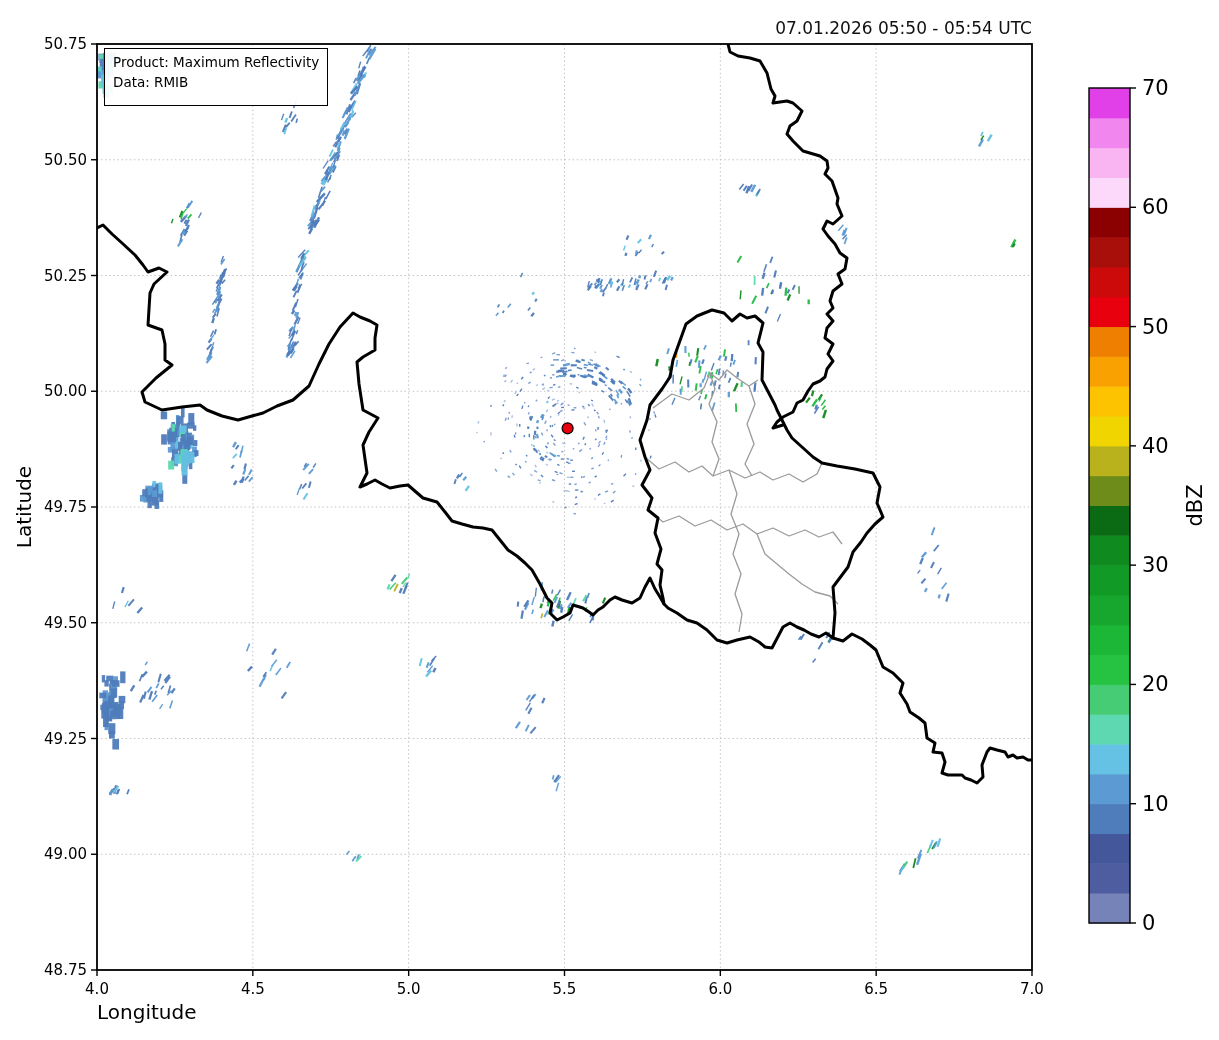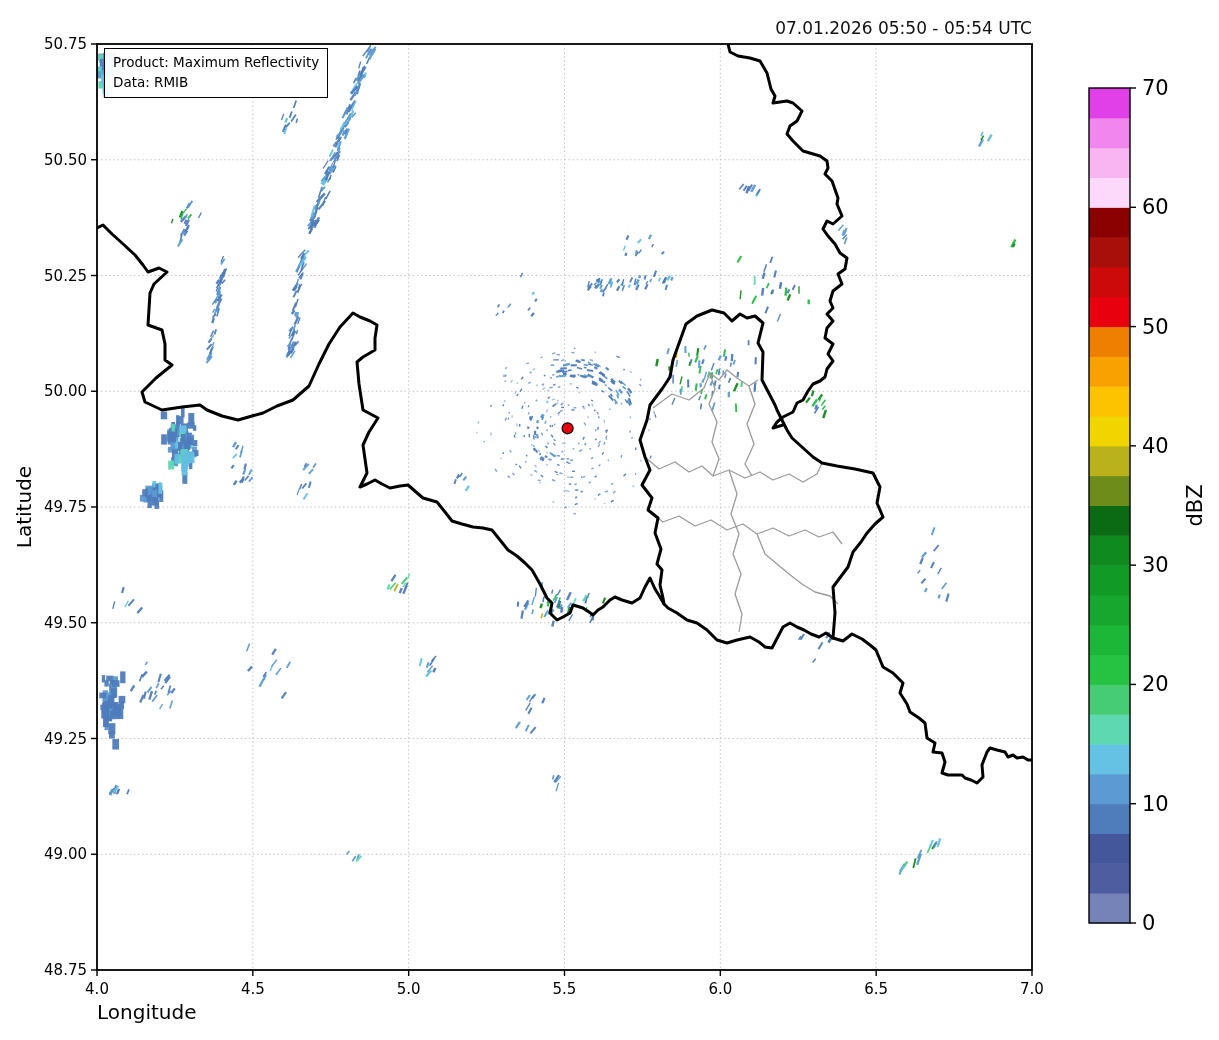--- a/index.html
+++ b/index.html
@@ -1,21 +1,21 @@
 <!DOCTYPE html>
 <html><head>
 <meta charset="utf-8">
 <style>
   html,body{margin:0;padding:0;background:#fff;}
   body{font-family:"DejaVu Sans","Liberation Sans",sans-serif;color:#000;}
   #canvas{position:relative;width:1219px;height:1040px;background:#ffffff;overflow:hidden;}
   #title{position:absolute;left:97px;top:6px;width:935px;text-align:right;font-size:17px;color:#111;white-space:nowrap;margin-top:12px;}
   #xlabel{position:absolute;left:97px;top:1000px;width:935px;text-align:left;font-size:20px;}
   #ylabel{position:absolute;left:-36px;top:495px;width:120px;text-align:center;font-size:20px;transform:rotate(-90deg);transform-origin:center;}
-  #infobox{position:absolute;left:104px;top:48px;background:rgba(255,255,255,0.93);border:1.4px solid #000;padding:3px 8px 4px 8px;font-size:13.5px;line-height:1.5;z-index:5;}
+  #infobox{position:absolute;left:104px;top:48px;background:rgba(255,255,255,0.93);border:1.4px solid #000;padding:3px 8px 12px 8px;font-size:13.5px;line-height:1.5;z-index:5;}
   #infobox div{white-space:nowrap;}
   svg{position:absolute;left:0;top:0;}
   .ticklabel{font-size:15px;fill:#000;}
   .cbticklabel{font-size:21px;fill:#000;}
 </style>
 </head>
 <body>
 
 <div id="canvas">
   <svg id="map-svg" width="1219" height="1040">

